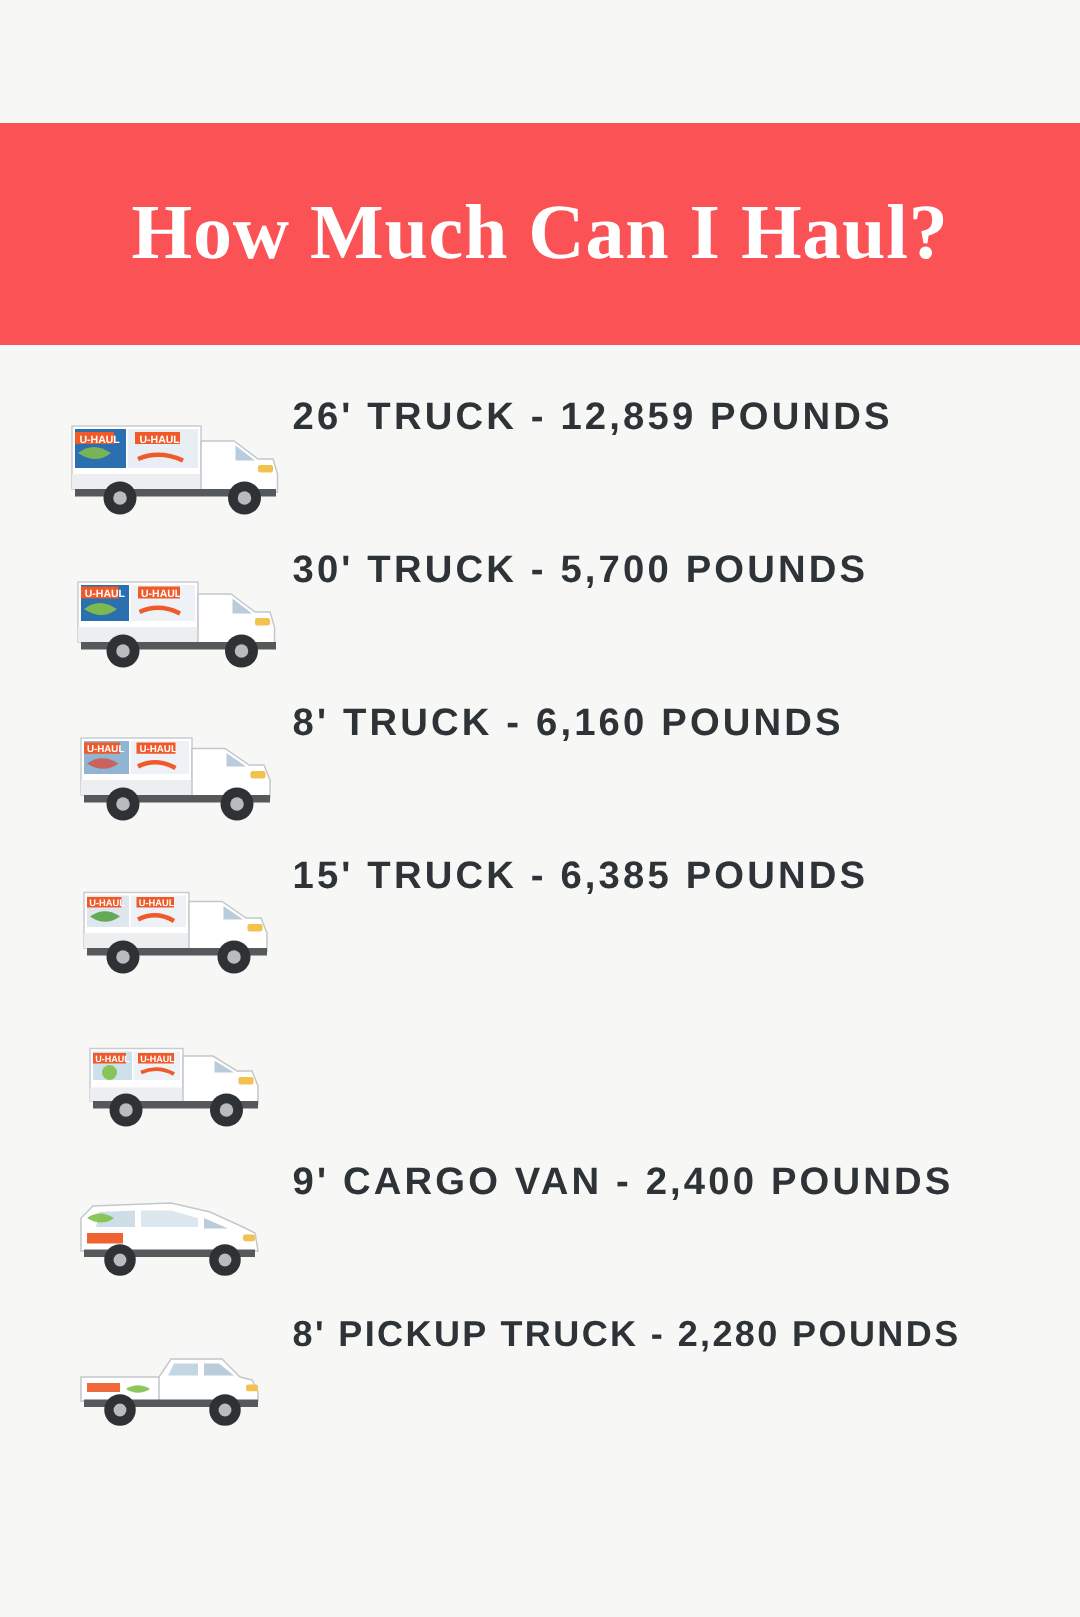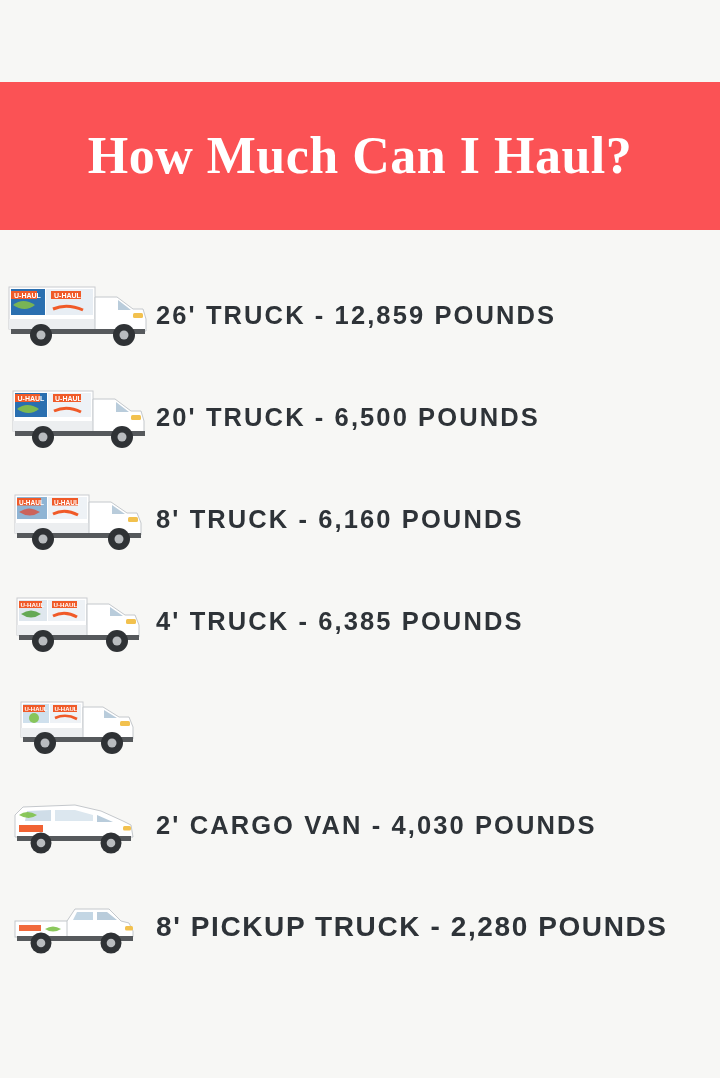--- a/index.html
+++ b/index.html
@@ -39,44 +39,44 @@
     letter-spacing: 0.5px;
     line-height: 1;
     text-align: right;
     white-space: nowrap;
   }
   .list {
     padding-top: 34px;
   }
   .row {
     display: flex;
-    align-items: center;
     height: 102px;
     padding-left: 4px;
     box-sizing: border-box;
+    margin-left: 39px;
   }
   .vehicle-cell {
     width: 152px;
     min-width: 152px;
     height: 96px;
     position: relative;
     display: flex;
     align-items: center;
     justify-content: center;
   }
   .row-label {
     font-family: "Liberation Sans", sans-serif;
     font-weight: bold;
     font-size: 25.5px;
     letter-spacing: 2.1px;
     color: #2e3338;
     white-space: nowrap;
   }
   .row-label.small {
-    font-size: 28px;
+    font-size: 24px;
     letter-spacing: 1.6px;
   }
 
   
   .veh {
     display: block;
   }
 </style>
 </head>
 <body>
@@ -137,21 +137,21 @@
           <path d="M88 22 L110 22 L126 34 L136 34 L139 44 L139 56 L88 56 Z" fill="#ffffff" stroke="#c4c8cc" stroke-width="1"></path>
           <path d="M111 25 L124 35 L111 35 Z" fill="#b9ccdb"></path>
           <rect x="126" y="38" width="10" height="5" rx="1.5" fill="#f2c14e"></rect>
           <rect x="10" y="54" width="130" height="5" fill="#56595c"></rect>
           <circle cx="38" cy="60" r="11" fill="#2f3235"></circle>
           <circle cx="38" cy="60" r="4.5" fill="#b9bcbf"></circle>
           <circle cx="117" cy="60" r="11" fill="#2f3235"></circle>
           <circle cx="117" cy="60" r="4.5" fill="#b9bcbf"></circle>
         </svg>
       </div>
-      <div class="row-label">20' TRUCK - 6,500 POUNDS</div>
+      <div class="row-label">30' TRUCK - 5,700 POUNDS</div>
     </div>
 
     <div class="row">
       <div class="vehicle-cell">
         <svg class="veh" width="150" height="80" viewBox="0 0 150 80">
           <rect x="10" y="16" width="74" height="38" fill="#ffffff" stroke="#c9ccd0" stroke-width="1"></rect>
           <rect x="12" y="18" width="30" height="22" fill="#8fb4d4"></rect>
           <rect x="43" y="18" width="39" height="22" fill="#eef2f6"></rect>
           <rect x="12" y="19" width="24" height="7.5" fill="#f05a28"></rect>
           <text x="14" y="25.5" font-family="Liberation Sans, sans-serif" font-size="6.5" fill="#ffffff" font-weight="bold">U-HAUL</text>
@@ -189,21 +189,21 @@
           <path d="M82 23 L104 23 L120 34 L130 34 L134 44 L134 56 L82 56 Z" fill="#ffffff" stroke="#c4c8cc" stroke-width="1"></path>
           <path d="M105 26 L118 35 L105 35 Z" fill="#b9ccdb"></path>
           <rect x="121" y="38" width="10" height="5" rx="1.5" fill="#f2c14e"></rect>
           <rect x="14" y="54" width="120" height="5" fill="#56595c"></rect>
           <circle cx="38" cy="60" r="11" fill="#2f3235"></circle>
           <circle cx="38" cy="60" r="4.5" fill="#b9bcbf"></circle>
           <circle cx="112" cy="60" r="11" fill="#2f3235"></circle>
           <circle cx="112" cy="60" r="4.5" fill="#b9bcbf"></circle>
         </svg>
       </div>
-      <div class="row-label">4' TRUCK - 6,385 POUNDS</div>
+      <div class="row-label">15' TRUCK - 6,385 POUNDS</div>
     </div>
 
     <div class="row">
       <div class="vehicle-cell">
         <svg class="veh" width="150" height="80" viewBox="0 0 150 80">
           <rect x="16" y="19" width="62" height="35" fill="#ffffff" stroke="#c9ccd0" stroke-width="1"></rect>
           <rect x="18" y="21" width="26" height="19" fill="#cfe0ed"></rect>
           <rect x="45" y="21" width="31" height="19" fill="#eef2f6"></rect>
           <rect x="18" y="22" width="22" height="7" fill="#f05a28"></rect>
           <text x="19.5" y="28" font-family="Liberation Sans, sans-serif" font-size="6" fill="#ffffff" font-weight="bold">U-HAUL</text>
@@ -234,21 +234,21 @@
           <rect x="14" y="40" width="24" height="7" fill="#f05a28" opacity="0.95"></rect>
           <path d="M14 30 q8 -6 18 0 q-8 6 -18 0 z" fill="#7ec24a" opacity="0.9"></path>
           <rect x="118" y="41" width="8" height="4.5" rx="1.5" fill="#f2c14e"></rect>
           <rect x="12" y="51" width="114" height="5" fill="#56595c"></rect>
           <circle cx="36" cy="58" r="10.5" fill="#2f3235"></circle>
           <circle cx="36" cy="58" r="4.3" fill="#b9bcbf"></circle>
           <circle cx="106" cy="58" r="10.5" fill="#2f3235"></circle>
           <circle cx="106" cy="58" r="4.3" fill="#b9bcbf"></circle>
         </svg>
       </div>
-      <div class="row-label">2' CARGO VAN - 4,030 POUNDS</div>
+      <div class="row-label">9' CARGO VAN - 2,400 POUNDS</div>
     </div>
 
     <div class="row">
       <div class="vehicle-cell">
         <svg class="veh" width="150" height="80" viewBox="0 0 150 80">
 
           <rect x="10" y="34" width="58" height="16" fill="#ffffff" stroke="#c4c8cc" stroke-width="1"></rect>
 
           <path d="M62 34 L70 22 L104 22 L116 34 L124 36 L128 44 L128 50 L62 50 Z" fill="#ffffff" stroke="#c4c8cc" stroke-width="1"></path>
           <path d="M72 25 L88 25 L88 33 L68 33 Z" fill="#c3d6e4"></path>

